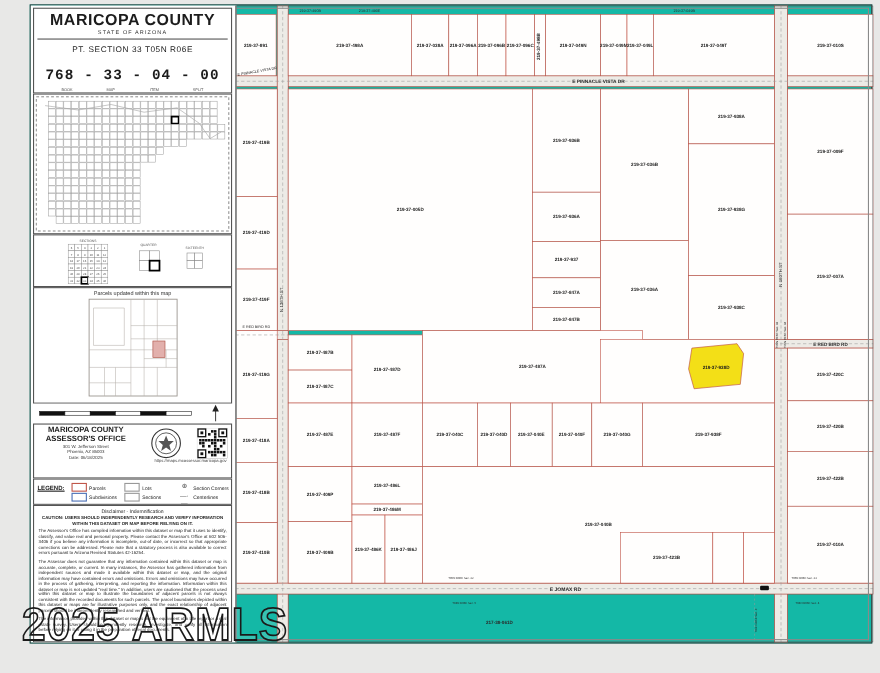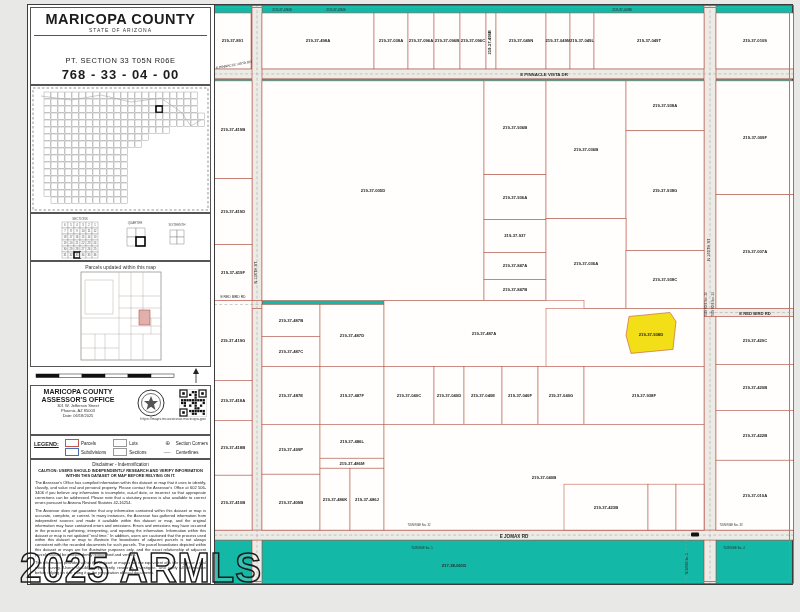--- a/index.html
+++ b/index.html
@@ -6,22 +6,22 @@
   body{width:800px;height:612px;background:#e8e8e7;position:relative;overflow:hidden;
        font-family:"Liberation Sans",sans-serif;color:#1c1c1c;}
   .sheet{position:absolute;left:27px;top:4px;width:766px;height:581px;background:#14b8a6;
          border:1.4px solid #3c3c3c;box-sizing:border-box;}
   .sheet::after{content:"";position:absolute;inset:2px;border:0.5px solid #8a8a8a;pointer-events:none;}
   .sidebar{position:absolute;left:0;top:0;width:186px;height:100%;border-right:1px solid #3c3c3c;background:#fff;z-index:3;}
   .sbox{position:absolute;box-sizing:border-box;border:1px solid #555;background:#fff;overflow:hidden;}
   .titlebox{left:2px;top:2px;width:181px;height:78px;text-align:center;}
   .county-title{font-size:14.5px;font-weight:bold;letter-spacing:.5px;margin-top:3px;}
   .state-sub{font-size:5px;letter-spacing:1px;color:#333;border-bottom:1px solid #555;padding-bottom:2px;margin:0 3px;}
-  .sect-line{font-size:7.5px;margin-top:20px;letter-spacing:.5px;}
-  .book-num{font-size:13px;font-weight:bold;margin-top:2px;letter-spacing:1px;}
+  .sect-line{font-size:7.5px;margin-top:4px;letter-spacing:.5px;}
+  .book-num{font-size:13px;font-weight:bold;margin-top:12px;letter-spacing:1px;font-family:Liberation Mono, monospace;}
   .hdr-cols{display:flex;justify-content:space-around;margin:4px 10px 0 10px;}
   .hdr-col{font-size:3.5px;color:#555;border-bottom:1px solid #777;width:30px;padding-bottom:3px;}
   .indexbox{left:2px;top:80px;width:181px;height:128px;}
   .sectbox{left:2px;top:208px;width:181px;height:48px;}
   .updbox{left:2px;top:256px;width:181px;height:106px;text-align:center;}
   .upd-label{font-size:5px;color:#333;margin-top:2px;}
   .scalebox{left:2px;top:362px;width:181px;height:18px;border:none;}
   .officebox{left:2px;top:380px;width:181px;height:50px;}
   .officerow{display:flex;align-items:center;justify-content:space-between;padding:2px 3px 0 3px;}
   .office-name{font-size:7px;font-weight:bold;line-height:1.1;text-align:center;}

